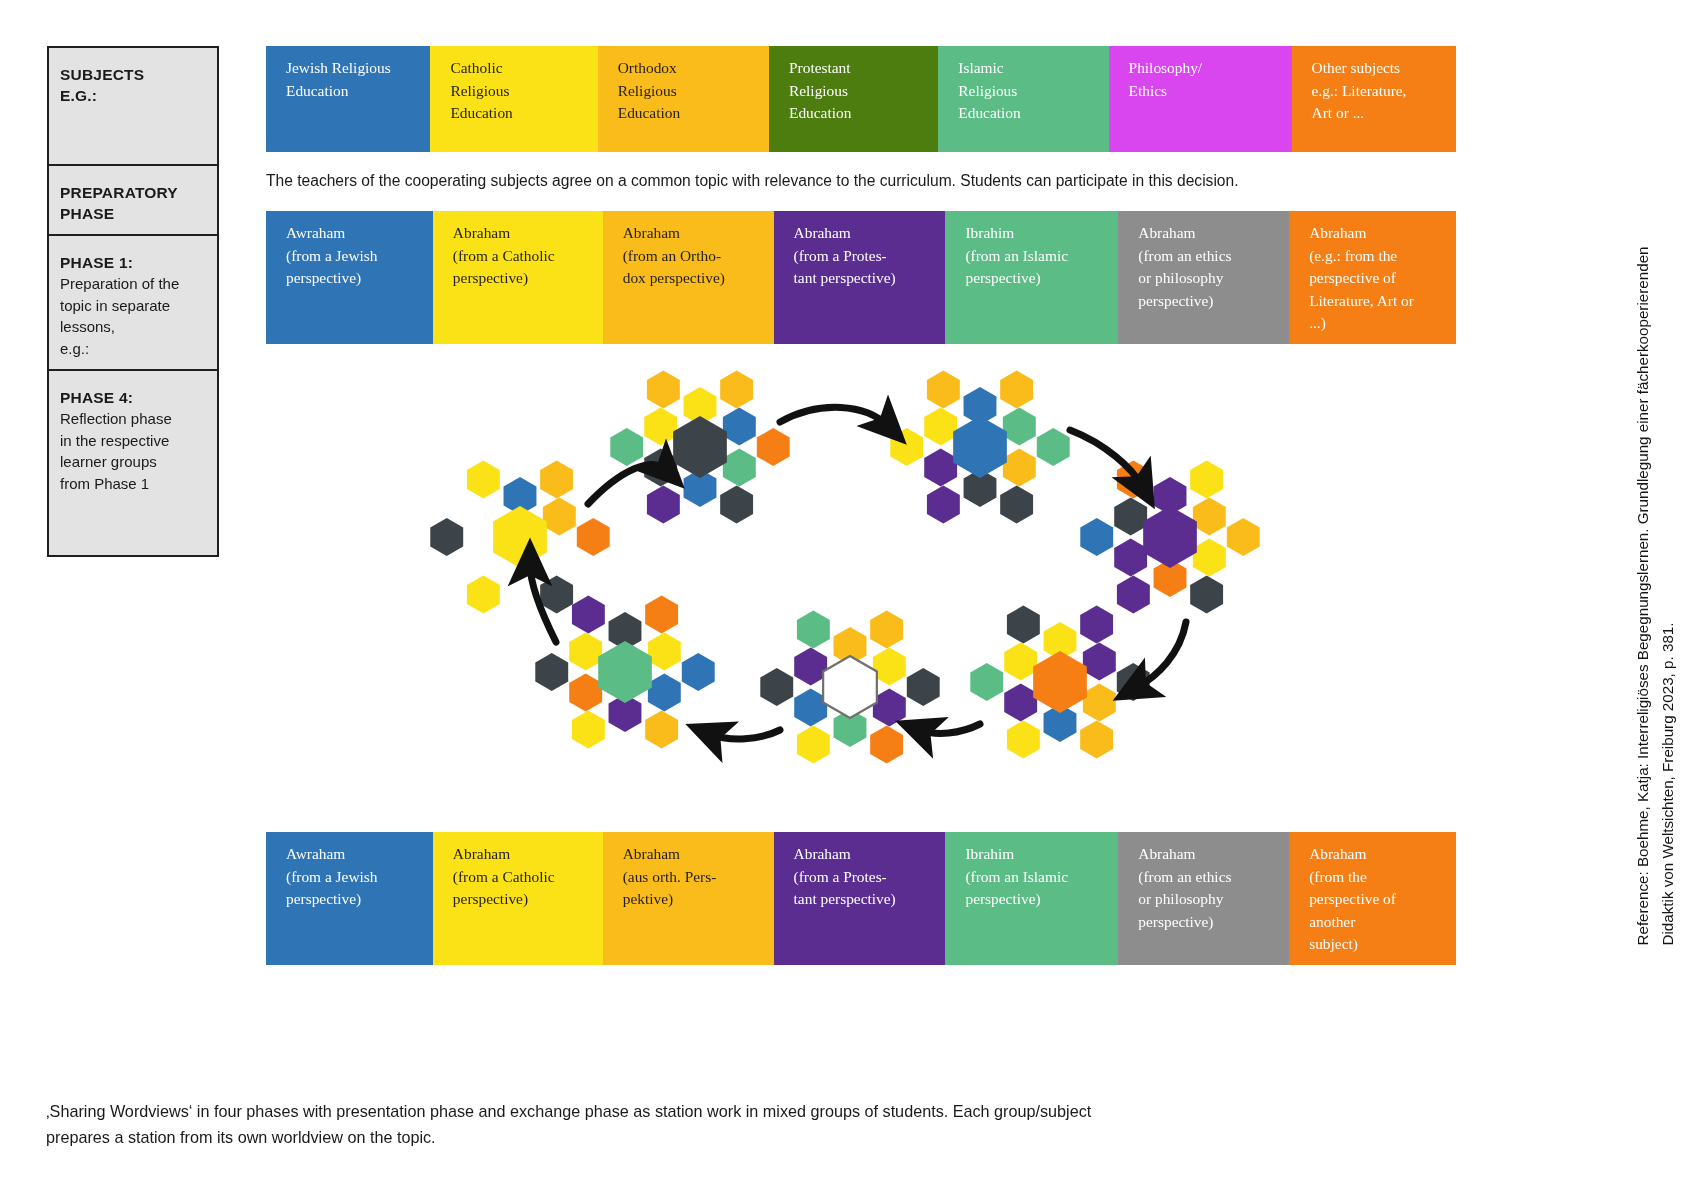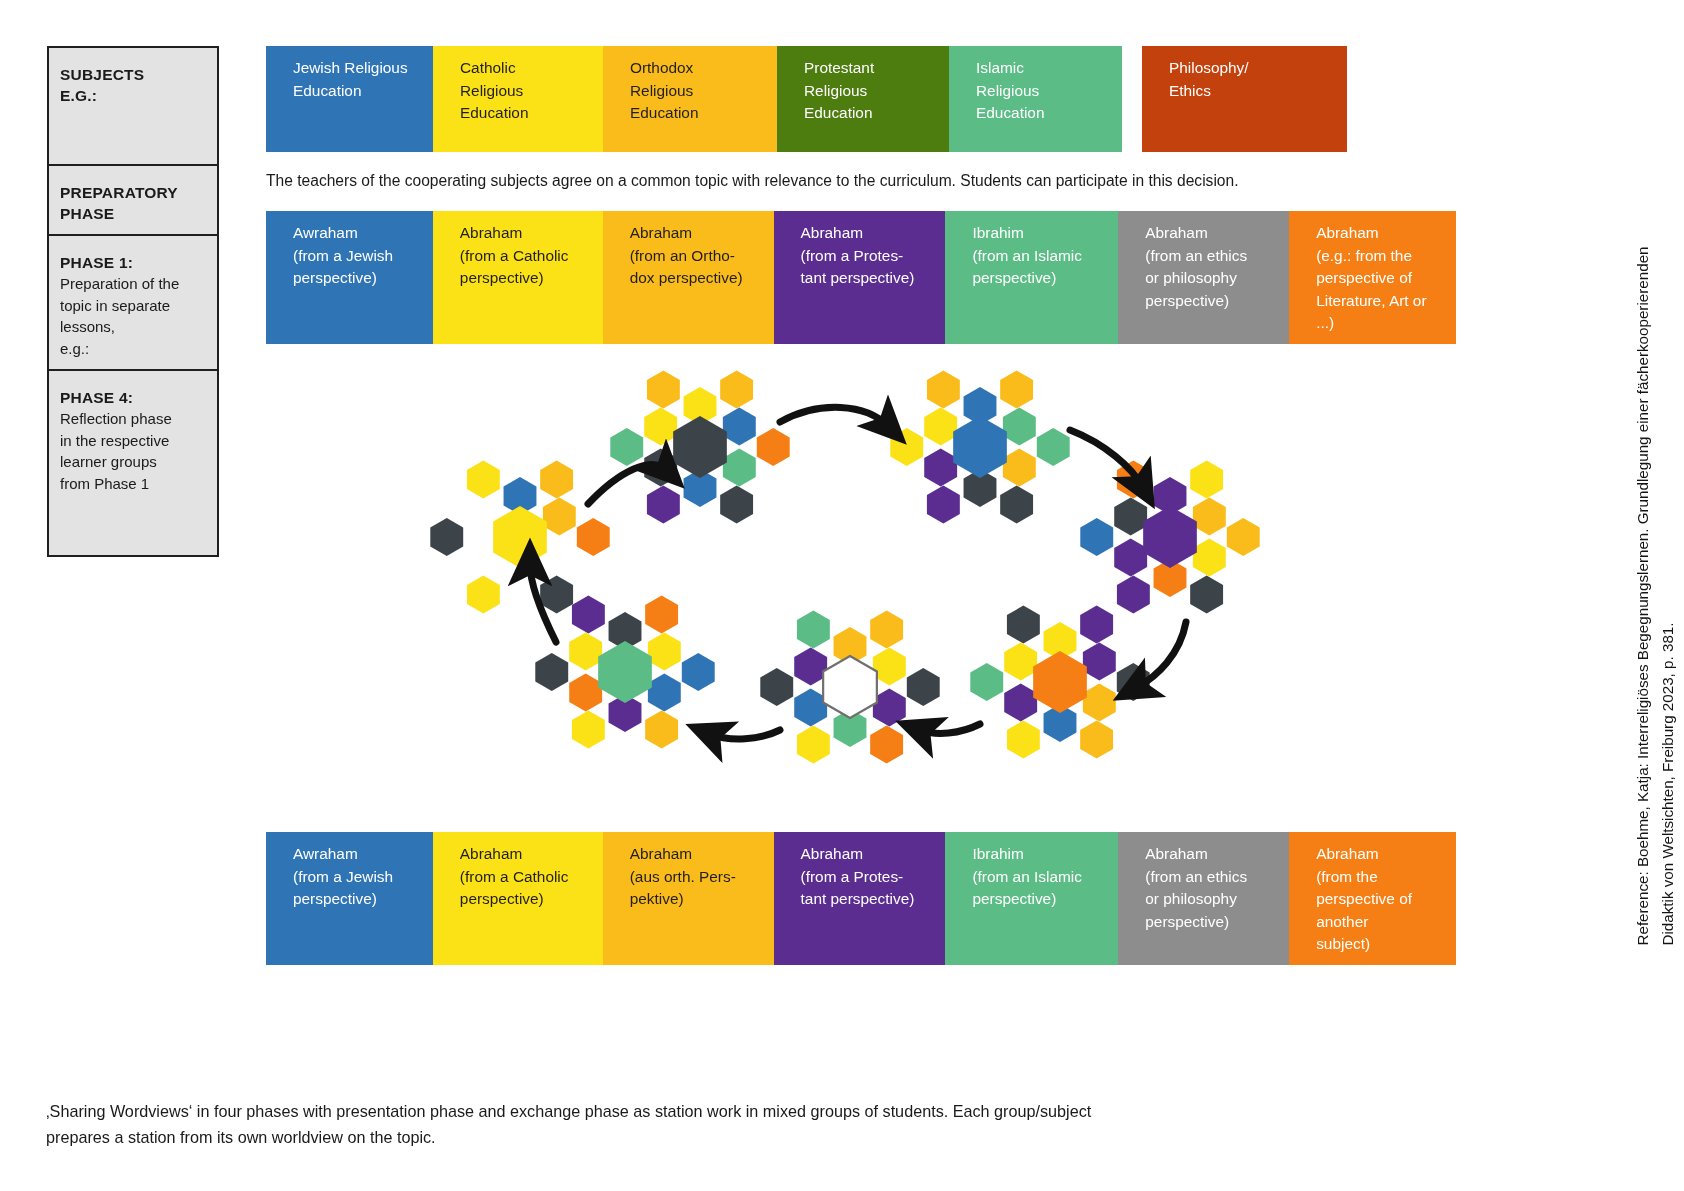--- a/index.html
+++ b/index.html
@@ -24,22 +24,22 @@
   .phase-cell .ttl{
     font-weight:bold;font-size:15.5px;line-height:21px;letter-spacing:.2px;
   }
   .phase-cell .sub{
     font-size:15px;line-height:21.5px;font-weight:400;
   }
 
   
   .band{position:absolute;display:flex;}
   .band .cell{
-    box-sizing:border-box;padding:11px 12px 10px 27px;
-    font-size:15.4px;line-height:22.5px;overflow:hidden;
+    box-sizing:border-box;padding:11px 12px 10px 20px;
+    font-size:15.4px;line-height:22.5px;overflow:hidden;font-family:Liberation Serif, serif;
   }
   .cell .l{display:block;white-space:pre;}
 
   
   #note-line{
     position:absolute;left:266px;top:170px;width:1190px;
     font-size:15.6px;line-height:22px;color:#1a1a1a;
   }
 
   
@@ -121,23 +121,28 @@
       <div class="cell" style="background: #4d7c0f; color: rgb(255, 255, 255); width: 172px;">
         <span class="l">Protestant</span>
         <span class="l">Religious</span>
         <span class="l">Education</span>
       </div>
       <div class="cell" style="background: rgb(91, 189, 133); color: rgb(255, 255, 255); width: 173px;">
         <span class="l">Islamic</span>
         <span class="l">Religious</span>
         <span class="l">Education</span>
       </div>
-      <div class="cell" style="background: #c2410c; color: rgb(255, 255, 255); width: 205px; margin-left: 20px;">
+      <div class="cell" style="background: #d946ef; color: rgb(255, 255, 255); width: 186px;">
         <span class="l">Philosophy/</span>
         <span class="l">Ethics</span>
+      </div>
+      <div class="cell" style="background: rgb(245, 127, 20); color: rgb(255, 255, 255); width: 167px;">
+        <span class="l">Other subjects</span>
+        <span class="l">e.g.: Literature,</span>
+        <span class="l">Art or ...</span>
       </div>
     </div>
 
   <div id="note-line">The teachers of the cooperating subjects agree on a common topic with relevance to the curriculum. Students can participate in this decision.</div>
 
   <div class="band" id="phase1-band" style="left:266px;top:211px;width:1190px;height:133px;">
       <div class="cell" style="background: rgb(47, 117, 181); color: rgb(255, 255, 255); width: 167px;">
         <span class="l">Awraham</span>
         <span class="l">(from a Jewish</span>
         <span class="l">perspective)</span>

